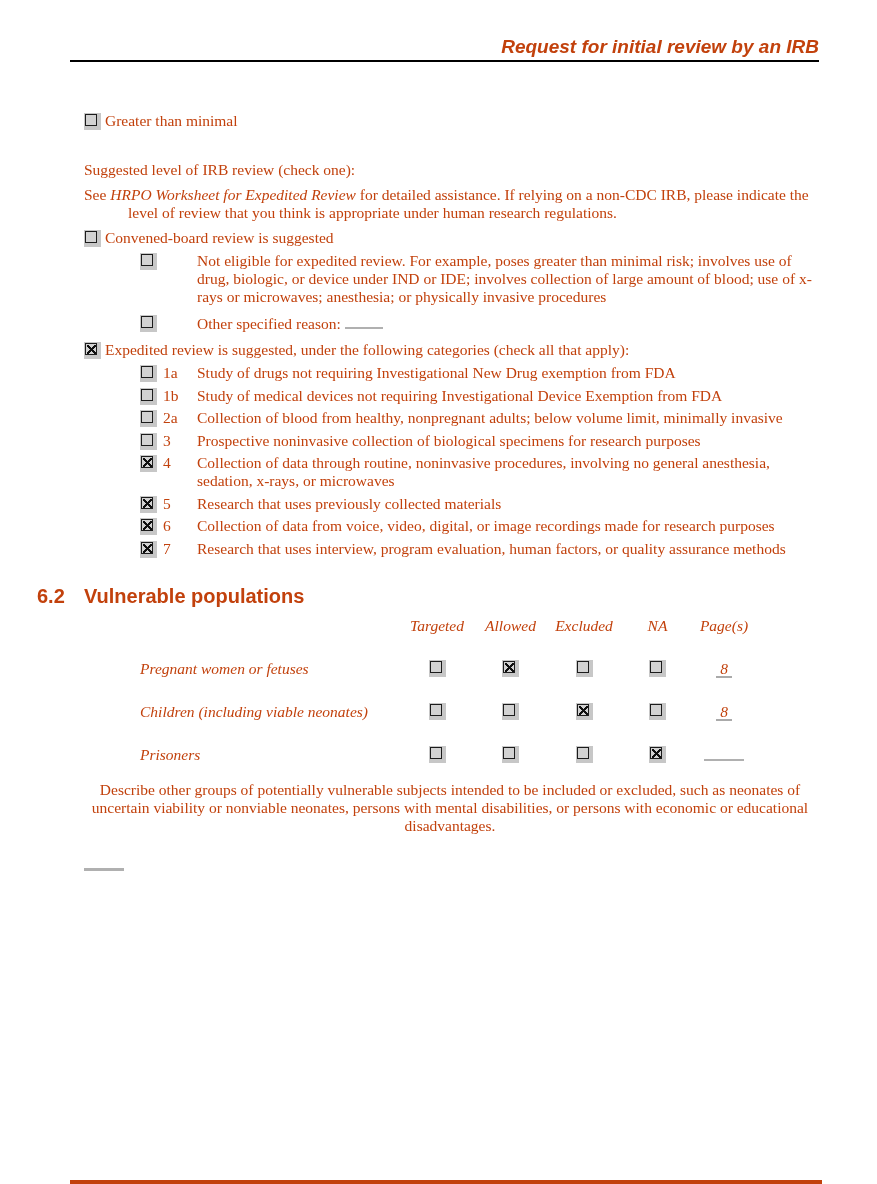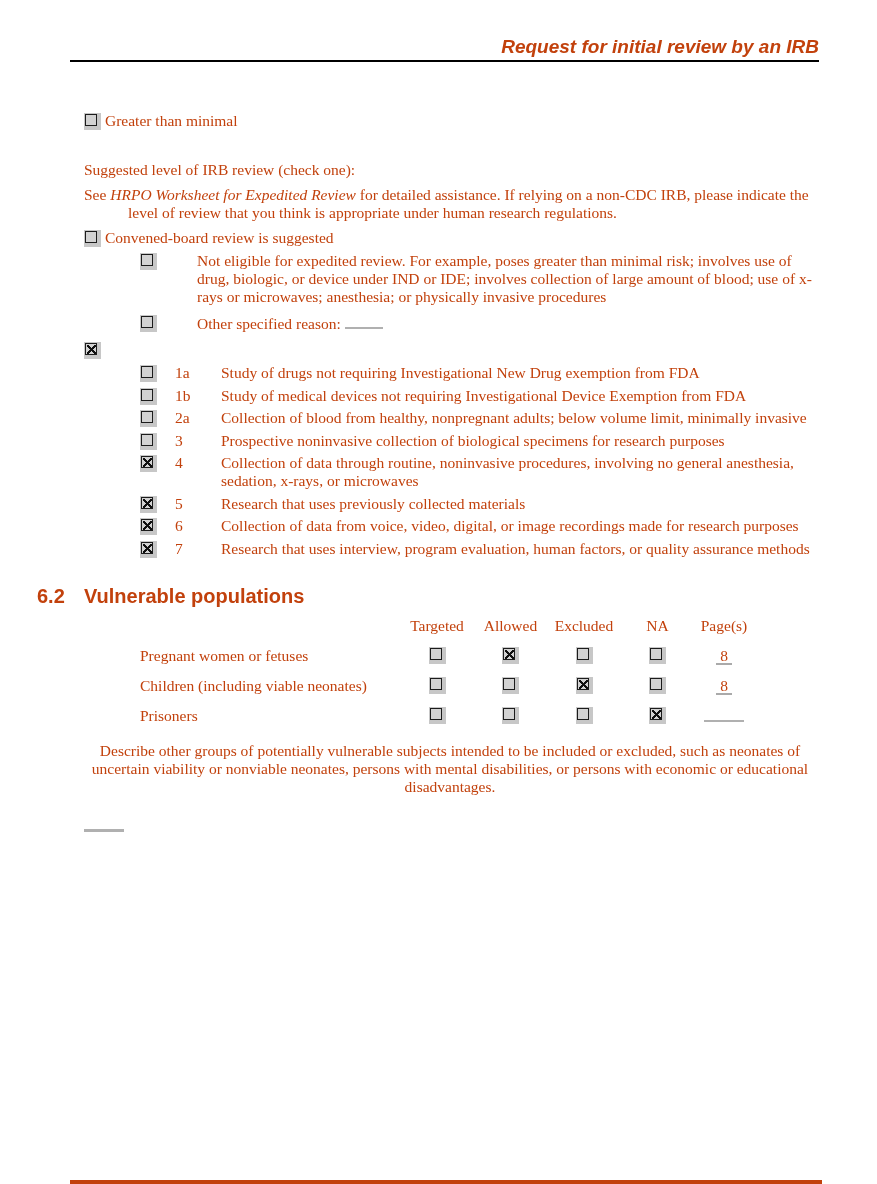--- a/index.html
+++ b/index.html
@@ -33,34 +33,34 @@
       linear-gradient(45deg, transparent 44%, #101010 44%, #101010 56%, transparent 56%),
       linear-gradient(135deg, transparent 44%, #101010 44%, #101010 56%, transparent 56%);
   }
   .cbrow{display:flex;align-items:flex-start;margin-bottom:5px;line-height:18px;}
   .cbrow .cb{margin-top:1px;}
   .cbrow .lbl{margin-left:4px;}
   
   .subrow{margin-left:56px;margin-bottom:8px;}
   .subrow .lbl{margin-left:40px;}
   
-  .catrow{margin-left:56px;margin-bottom:4.5px;gap:12px;}
+  .catrow{margin-left:56px;margin-bottom:4.5px;}
   .catrow .num{width:17px;margin-left:6px;flex:none;}
   .catrow .lbl{margin-left:17px;}
   .hang{padding-left:44px;text-indent:-44px;line-height:18px;margin-bottom:7px;}
   .blank-short{display:inline-block;width:38px;height:13px;border-bottom:2.5px solid #b0b0b0;}
   
   .sec-head{
     position:relative;margin:27px 0 9px 0;
     font-family:"Liberation Sans", sans-serif;font-weight:bold;font-size:20px;
   }
   .sec-num{position:absolute;left:-47px;top:0;}
   .intro{line-height:18px;margin-bottom:19px;}
   
-  .vtable{display:grid;grid-template-columns:316px 74px 73px 74px 73px 60px;row-gap:12px;margin-bottom:16px;}
+  .vtable{display:grid;grid-template-columns:316px 74px 73px 74px 73px 60px;row-gap:25px;margin-bottom:16px;font-style:italic;}
   .vtable .colhead{text-align:center;line-height:18px;}
   .vtable .rowlabel{padding-left:56px;line-height:18px;}
   .vtable .cbcell{text-align:center;}
   .pagecell{text-align:center;}
   .pageval{display:inline-block;min-width:6px;padding:0 4px;border-bottom:2px solid #aaaaaa;line-height:15px;}
   .pageval:empty{min-width:40px;height:13px;border-bottom:2.5px solid #b0b0b0;padding:0;}
   .describe{line-height:18px;margin-top:2px;text-align:center;}
   .describe-blank{display:inline-block;width:40px;height:13px;border-bottom:3px solid #b0b0b0;margin-top:20px;}
   
   .footer{
@@ -99,20 +99,21 @@
       <span class="cb"></span>
       <span class="lbl">Not eligible for expedited review. For example, poses greater than minimal risk; involves use of drug, biologic, or device under IND or IDE; involves collection of large amount of blood; use of x-rays or microwaves; anesthesia; or physically invasive procedures</span>
     </div>
     <div class="cbrow subrow">
       <span class="cb"></span>
       <span class="lbl"><span>Other specified reason:</span> <span class="blank-short"></span></span>
     </div>
 
     <div class="cbrow">
       <span class="cb checked"></span>
+      <span class="lbl">Expedited review is suggested, under the following categories (check all that apply):</span>
     </div>
 
     <div class="cbrow catrow">
       <span class="cb"></span>
       <span class="num">1a</span>
       <span class="lbl">Study of drugs not requiring Investigational New Drug exemption from FDA</span>
     </div>
     <div class="cbrow catrow">
       <span class="cb"></span>
       <span class="num">1b</span>

